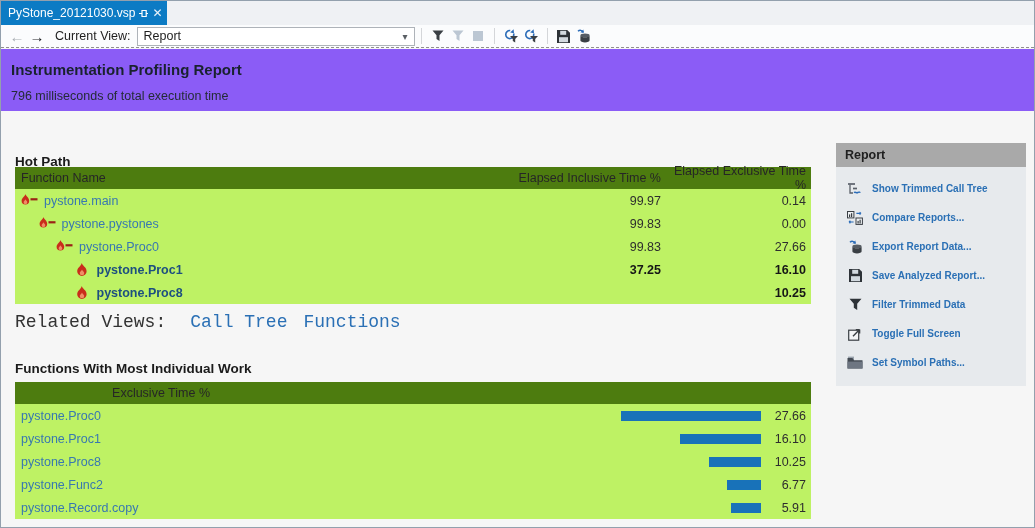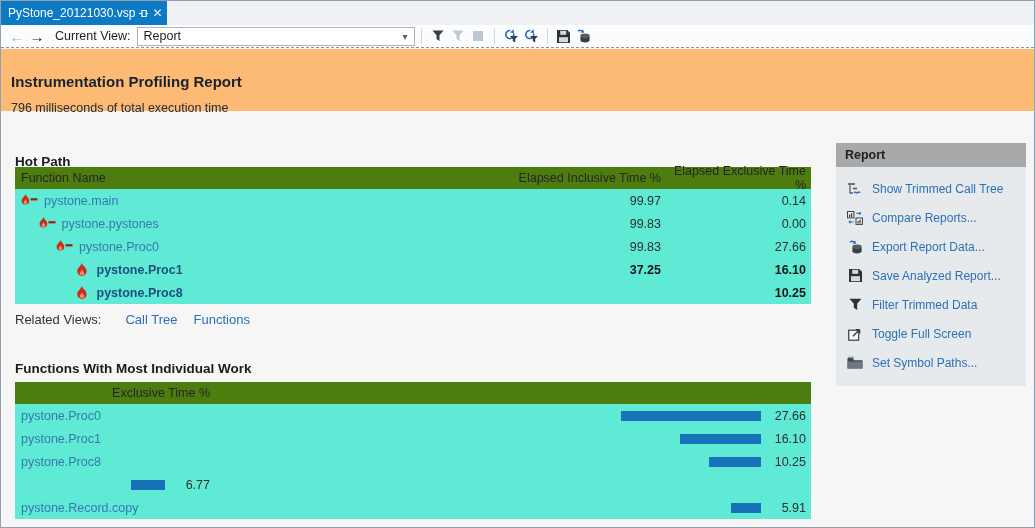--- a/index.html
+++ b/index.html
@@ -25,62 +25,62 @@
   .dropdown{width:278px;height:19px;background:#fff;border:1px solid #aeb3b9;display:flex;align-items:center;
        font-size:12.5px;color:#1e1e1e;padding-left:6px;cursor:pointer;}
   .dropdown .dd-val{flex:1;}
   .dd-caret{color:#5a5f64;font-size:10px;padding:0 6px;}
   .tb-sep{width:1px;height:16px;background:#d4d6d9;margin:0 6px;}
   .tb-icon{width:20px;height:18px;display:flex;align-items:center;justify-content:center;cursor:pointer;}
   .ic-dark{color:#3a3f44;}
   .ic-dis{color:#bcc7d3;}
 
   
-  .hdr{position:absolute;left:0;top:48px;right:0;height:62px;background:#fdba74;padding:20px 10px;}
+  .hdr{position:absolute;left:0;top:48px;right:0;height:62px;background:#8b5cf6;padding:8px 10px;}
   .hdr-title{font-size:15px;font-weight:bold;color:#19222e;margin-top:4px;}
   .hdr-sub{font-size:12.5px;color:#242b36;margin-top:11px;}
 
   
   .sec-title{position:absolute;left:14px;font-size:13.5px;font-weight:bold;color:#1b1b1b;}
 
   
   .tbl{position:absolute;left:14px;width:796px;}
   .tbl-head{height:22px;background:#4d7c0f;display:flex;align-items:center;font-size:12.5px;color:#262626;}
-  .tbl-body{background:#5eead4;}
+  .tbl-body{background:#bef264;}
   .th-name{flex:1;padding-left:6px;}
   .th-num2{width:170px;text-align:right;}
   .th-num3{width:150px;text-align:right;padding-right:5px;}
   .row{height:23px;display:flex;align-items:center;font-size:12.5px;color:#2e2e2e;}
   .row .cell2{width:170px;text-align:right;}
   .row .cell3{width:150px;text-align:right;padding-right:5px;}
   .row.bold{font-weight:bold;color:#161616;}
   .fn-wrap{flex:1;display:flex;align-items:center;overflow:hidden;}
   .fn-icon{width:17px;display:flex;align-items:center;justify-content:center;margin-right:6px;flex-shrink:0;}
   .fn-link{color:#3878b0;cursor:pointer;white-space:nowrap;}
   .row.bold .fn-link{color:#1d4f80;}
 
   
   .wrow-bars{width:150px;display:flex;justify-content:flex-end;align-items:center;}
   .bar{height:10px;background:#1872b9;}
   .wrow-val{width:50px;text-align:right;padding-right:5px;}
   .wname{flex:1;padding-left:6px;overflow:hidden;}
 
   
-  .related{position:absolute;left:14px;top:311px;display:flex;align-items:center;font-size:13px;color:#333;}
+  .related{position:absolute;left:14px;top:311px;display:flex;align-items:center;font-size:18px;color:#333;font-family:Liberation Mono, monospace;}
   .rel-link{color:#2b70b5;cursor:pointer;margin-left:16px;}
   .rel-link.first{margin-left:24px;}
 
   
   .panel{position:absolute;left:835px;top:142px;width:190px;border-radius:16px;}
   .panel-head{height:24px;background:#a9a9a9;display:flex;align-items:center;padding-left:9px;
        font-size:12.5px;font-weight:bold;color:#202020;}
   .panel-body{background:#e7eaed;padding:7px 0 9px 0;}
   .p-item{height:29px;display:flex;align-items:center;padding-left:10px;cursor:pointer;}
   .p-ic{width:18px;display:flex;align-items:center;justify-content:center;margin-right:8px;flex-shrink:0;}
-  .p-label{font-size:12px;color:#2b70b5;white-space:nowrap;}
+  .p-label{font-size:10px;color:#2b70b5;white-space:nowrap;font-weight:bold;}
 </style>
 </head>
 <body>
 
 <div class="window">
 
   <div class="tabstrip">
     <div class="tab">
       <span class="tab-title">PyStone_20121030.vsp</span>
       <span class="tab-pin">
@@ -259,20 +259,21 @@
           <span class="wrow-val">16.10</span>
         </div>
         <div class="row">
           <span class="wname fn-link">pystone.Proc8</span>
           <span class="wrow-bars">
             <span class="bar" style="width: 52px;"></span>
           </span>
           <span class="wrow-val">10.25</span>
         </div>
         <div class="row">
+          <span class="wname fn-link">pystone.Func2</span>
           <span class="wrow-bars">
             <span class="bar" style="width: 34px;"></span>
           </span>
           <span class="wrow-val">6.77</span>
         </div>
         <div class="row">
           <span class="wname fn-link">pystone.Record.copy</span>
           <span class="wrow-bars">
             <span class="bar" style="width: 30px;"></span>
           </span>

